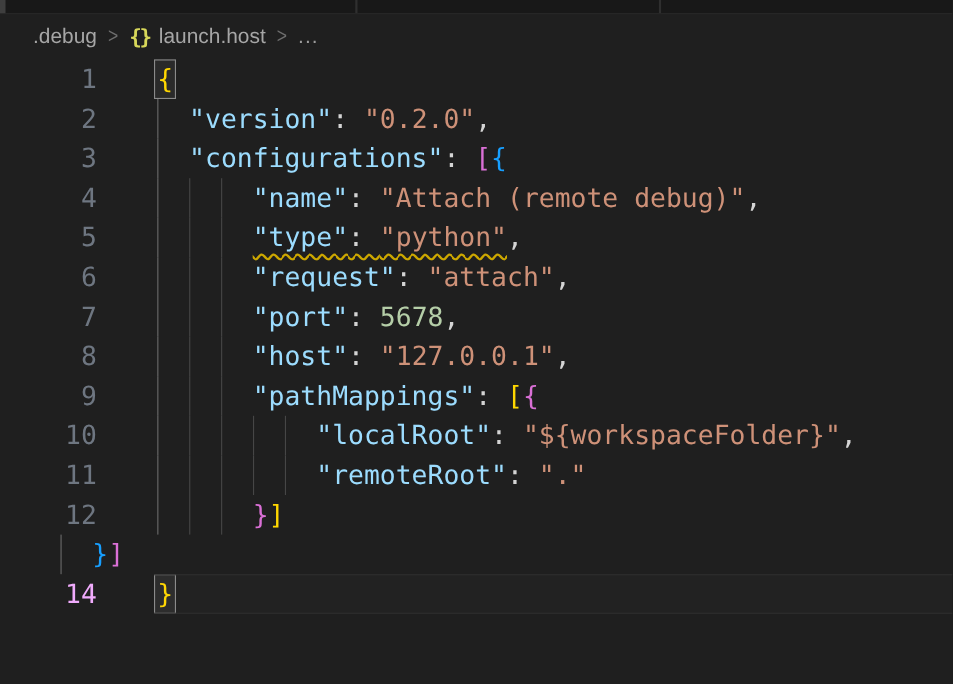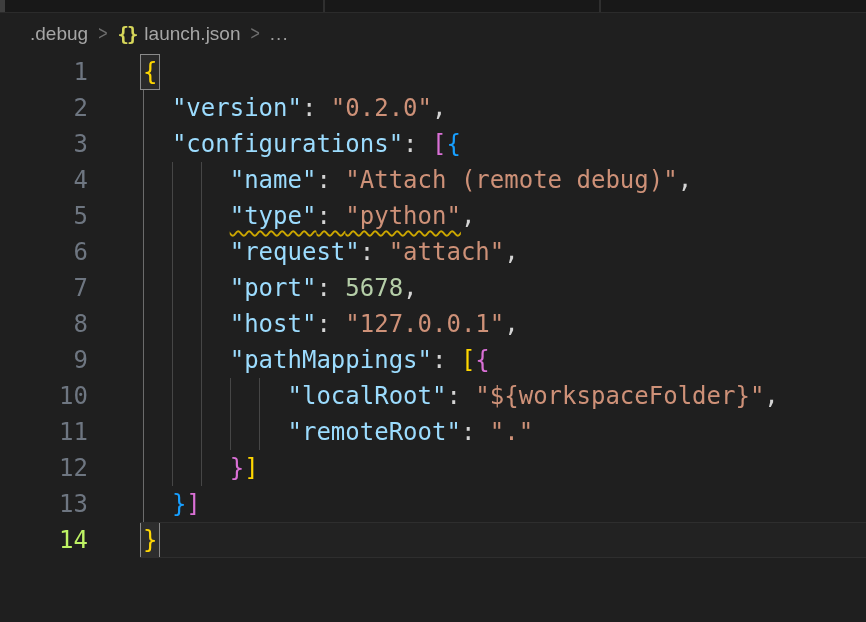--- a/index.html
+++ b/index.html
@@ -48,35 +48,35 @@
   <div class="tabstrip" id="tabstrip" style="background: rgb(24, 24, 24); border-bottom-color: rgb(43, 43, 43);">
     <div class="notch"></div>
   <div class="tab-sep" style="left: 323px;"></div>
       <div class="tab-sep" style="left: 599px;"></div>
     </div>
 
   <div class="breadcrumb">
     <span class="bc-item" style="color: rgb(166, 166, 166);">.debug</span>
     <span class="bc-sep">&gt;</span>
     <span class="bc-icon" style="color: rgb(215, 215, 90);">{}</span>
-    <span class="bc-item" style="color: rgb(166, 166, 166);">launch.json</span>
+    <span class="bc-item" style="color: rgb(166, 166, 166);">launch.host</span>
     <span class="bc-sep">&gt;</span>
     <span class="bc-item dim">...</span>
   </div>
 
   <div class="editor" id="editor">
       <div class="row"><div class="lnum" style="color: rgb(110, 118, 129);">1</div><div class="code"><span class="match" style="color: rgb(255, 215, 0); border-color: rgb(138, 138, 138);">{</span></div></div>
       <div class="row"><div class="lnum" style="color: rgb(110, 118, 129);">2</div><div class="code"><div class="guide active" style="left: calc(0ch + 55px); background: rgb(107, 107, 107);"></div><span style="color: rgb(212, 212, 212);">  </span><span style="color: rgb(156, 220, 254);">"version"</span><span style="color: rgb(212, 212, 212);">: </span><span style="color: rgb(206, 145, 120);">"0.2.0"</span><span style="color: rgb(212, 212, 212);">,</span></div></div>
       <div class="row"><div class="lnum" style="color: rgb(110, 118, 129);">3</div><div class="code"><div class="guide active" style="left: calc(0ch + 55px); background: rgb(107, 107, 107);"></div><span style="color: rgb(212, 212, 212);">  </span><span style="color: rgb(156, 220, 254);">"configurations"</span><span style="color: rgb(212, 212, 212);">: </span><span style="color: rgb(218, 112, 214);">[</span><span style="color: rgb(23, 159, 255);">{</span></div></div>
       <div class="row"><div class="lnum" style="color: rgb(110, 118, 129);">4</div><div class="code"><div class="guide active" style="left: calc(0ch + 55px); background: rgb(107, 107, 107);"></div><div class="guide" style="left: calc(2ch + 55px); background: rgb(70, 70, 70);"></div><div class="guide" style="left: calc(4ch + 55px); background: rgb(70, 70, 70);"></div><span style="color: rgb(212, 212, 212);">      </span><span style="color: rgb(156, 220, 254);">"name"</span><span style="color: rgb(212, 212, 212);">: </span><span style="color: rgb(206, 145, 120);">"Attach (remote debug)"</span><span style="color: rgb(212, 212, 212);">,</span></div></div>
       <div class="row"><div class="lnum" style="color: rgb(110, 118, 129);">5</div><div class="code"><div class="guide active" style="left: calc(0ch + 55px); background: rgb(107, 107, 107);"></div><div class="guide" style="left: calc(2ch + 55px); background: rgb(70, 70, 70);"></div><div class="guide" style="left: calc(4ch + 55px); background: rgb(70, 70, 70);"></div><span style="color: rgb(212, 212, 212);">      </span><span class="sq" style="color: rgb(156, 220, 254); text-decoration-color: rgb(204, 167, 0);">"type"</span><span class="sq" style="color: rgb(212, 212, 212); text-decoration-color: rgb(204, 167, 0);">: </span><span class="sq" style="color: rgb(206, 145, 120); text-decoration-color: rgb(204, 167, 0);">"python"</span><span style="color: rgb(212, 212, 212);">,</span></div></div>
       <div class="row"><div class="lnum" style="color: rgb(110, 118, 129);">6</div><div class="code"><div class="guide active" style="left: calc(0ch + 55px); background: rgb(107, 107, 107);"></div><div class="guide" style="left: calc(2ch + 55px); background: rgb(70, 70, 70);"></div><div class="guide" style="left: calc(4ch + 55px); background: rgb(70, 70, 70);"></div><span style="color: rgb(212, 212, 212);">      </span><span style="color: rgb(156, 220, 254);">"request"</span><span style="color: rgb(212, 212, 212);">: </span><span style="color: rgb(206, 145, 120);">"attach"</span><span style="color: rgb(212, 212, 212);">,</span></div></div>
       <div class="row"><div class="lnum" style="color: rgb(110, 118, 129);">7</div><div class="code"><div class="guide active" style="left: calc(0ch + 55px); background: rgb(107, 107, 107);"></div><div class="guide" style="left: calc(2ch + 55px); background: rgb(70, 70, 70);"></div><div class="guide" style="left: calc(4ch + 55px); background: rgb(70, 70, 70);"></div><span style="color: rgb(212, 212, 212);">      </span><span style="color: rgb(156, 220, 254);">"port"</span><span style="color: rgb(212, 212, 212);">: </span><span style="color: rgb(181, 206, 168);">5678</span><span style="color: rgb(212, 212, 212);">,</span></div></div>
       <div class="row"><div class="lnum" style="color: rgb(110, 118, 129);">8</div><div class="code"><div class="guide active" style="left: calc(0ch + 55px); background: rgb(107, 107, 107);"></div><div class="guide" style="left: calc(2ch + 55px); background: rgb(70, 70, 70);"></div><div class="guide" style="left: calc(4ch + 55px); background: rgb(70, 70, 70);"></div><span style="color: rgb(212, 212, 212);">      </span><span style="color: rgb(156, 220, 254);">"host"</span><span style="color: rgb(212, 212, 212);">: </span><span style="color: rgb(206, 145, 120);">"127.0.0.1"</span><span style="color: rgb(212, 212, 212);">,</span></div></div>
       <div class="row"><div class="lnum" style="color: rgb(110, 118, 129);">9</div><div class="code"><div class="guide active" style="left: calc(0ch + 55px); background: rgb(107, 107, 107);"></div><div class="guide" style="left: calc(2ch + 55px); background: rgb(70, 70, 70);"></div><div class="guide" style="left: calc(4ch + 55px); background: rgb(70, 70, 70);"></div><span style="color: rgb(212, 212, 212);">      </span><span style="color: rgb(156, 220, 254);">"pathMappings"</span><span style="color: rgb(212, 212, 212);">: </span><span style="color: rgb(255, 215, 0);">[</span><span style="color: rgb(218, 112, 214);">{</span></div></div>
       <div class="row"><div class="lnum" style="color: rgb(110, 118, 129);">10</div><div class="code"><div class="guide active" style="left: calc(0ch + 55px); background: rgb(107, 107, 107);"></div><div class="guide" style="left: calc(2ch + 55px); background: rgb(70, 70, 70);"></div><div class="guide" style="left: calc(4ch + 55px); background: rgb(70, 70, 70);"></div><div class="guide" style="left: calc(6ch + 55px); background: rgb(70, 70, 70);"></div><div class="guide" style="left: calc(8ch + 55px); background: rgb(70, 70, 70);"></div><span style="color: rgb(212, 212, 212);">          </span><span style="color: rgb(156, 220, 254);">"localRoot"</span><span style="color: rgb(212, 212, 212);">: </span><span style="color: rgb(206, 145, 120);">"${workspaceFolder}"</span><span style="color: rgb(212, 212, 212);">,</span></div></div>
       <div class="row"><div class="lnum" style="color: rgb(110, 118, 129);">11</div><div class="code"><div class="guide active" style="left: calc(0ch + 55px); background: rgb(107, 107, 107);"></div><div class="guide" style="left: calc(2ch + 55px); background: rgb(70, 70, 70);"></div><div class="guide" style="left: calc(4ch + 55px); background: rgb(70, 70, 70);"></div><div class="guide" style="left: calc(6ch + 55px); background: rgb(70, 70, 70);"></div><div class="guide" style="left: calc(8ch + 55px); background: rgb(70, 70, 70);"></div><span style="color: rgb(212, 212, 212);">          </span><span style="color: rgb(156, 220, 254);">"remoteRoot"</span><span style="color: rgb(212, 212, 212);">: </span><span style="color: rgb(206, 145, 120);">"."</span></div></div>
       <div class="row"><div class="lnum" style="color: rgb(110, 118, 129);">12</div><div class="code"><div class="guide active" style="left: calc(0ch + 55px); background: rgb(107, 107, 107);"></div><div class="guide" style="left: calc(2ch + 55px); background: rgb(70, 70, 70);"></div><div class="guide" style="left: calc(4ch + 55px); background: rgb(70, 70, 70);"></div><span style="color: rgb(212, 212, 212);">      </span><span style="color: rgb(218, 112, 214);">}</span><span style="color: rgb(255, 215, 0);">]</span></div></div>
-      <div class="row"><div class="lnum" style="color: rgb(110, 118, 129);">13</div><div class="code"><div class="guide active" style="left: calc(0ch + 55px); background: rgb(107, 107, 107);"></div><span style="color: rgb(212, 212, 212);">  </span><span style="color: rgb(23, 159, 255);">}</span><span style="color: rgb(218, 112, 214);">]</span></div></div>
-      <div class="row cur"><div class="lnum" style="color: #bef264;">14</div><div class="code"><div class="curline"></div><span class="match" style="color: rgb(255, 215, 0); border-color: rgb(138, 138, 138);">}</span></div></div>
+      <div class="row"><div class="code"><div class="guide active" style="left: calc(0ch + 55px); background: rgb(107, 107, 107);"></div><span style="color: rgb(212, 212, 212);">  </span><span style="color: rgb(23, 159, 255);">}</span><span style="color: rgb(218, 112, 214);">]</span></div></div>
+      <div class="row cur"><div class="lnum" style="color: #f0abfc;">14</div><div class="code"><div class="curline"></div><span class="match" style="color: rgb(255, 215, 0); border-color: rgb(138, 138, 138);">}</span></div></div>
     </div>
 
 </div>
 
 </body></html>

